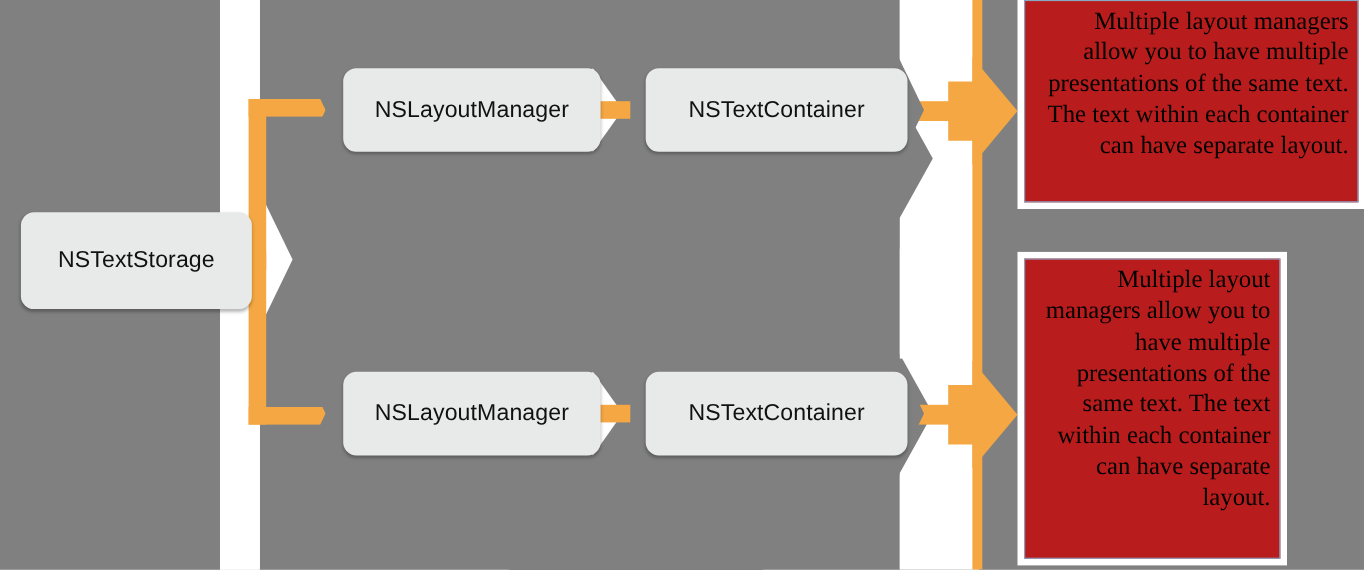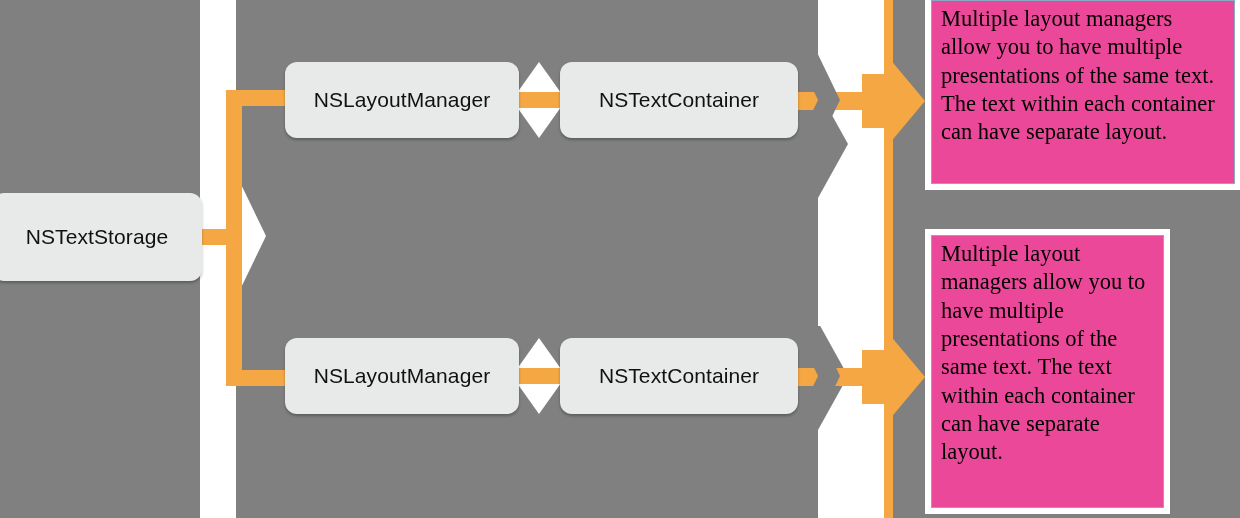--- a/index.html
+++ b/index.html
@@ -29,20 +29,21 @@
     border-radius: 12px;
     box-shadow: 0 2px 3px rgba(0,0,0,0.28);
     display: flex;
     align-items: center;
     justify-content: center;
     color: #111111;
     font-family: "Liberation Sans", sans-serif;
     font-size: 21px;
     letter-spacing: 0.1px;
     white-space: nowrap;
+    margin-left: 27px;
   }
   .node.storage {
     left: -8px;
     top: 193px;
     width: 210px;
     height: 88px;
     justify-content: center;
   }
   .node.lm-top   { left: 285px; top:  62px; width: 234px; height: 76px; }
   .node.tc-top   { left: 560px; top:  62px; width: 238px; height: 76px; }
@@ -54,27 +55,28 @@
     position: absolute;
     background: #ffffff;
     box-sizing: border-box;
     padding: 6px;
   }
   .callout .inner {
     width: 100%;
     height: 100%;
     box-sizing: border-box;
     border: 1px solid #87a9c6;
-    background: #ec4899;
+    background: #b91c1c;
     padding: 4px 8px 4px 9px;
     font-family: "Liberation Serif", serif;
     font-size: 22.5px;
     line-height: 1.26;
     color: #000000;
     overflow: hidden;
+    text-align: right;
   }
   .callout.one {
     left: 925px;
     top: -6px;
     width: 316px;
     height: 196px;
   }
   .callout.two {
     left: 925px;
     top: 229px;

